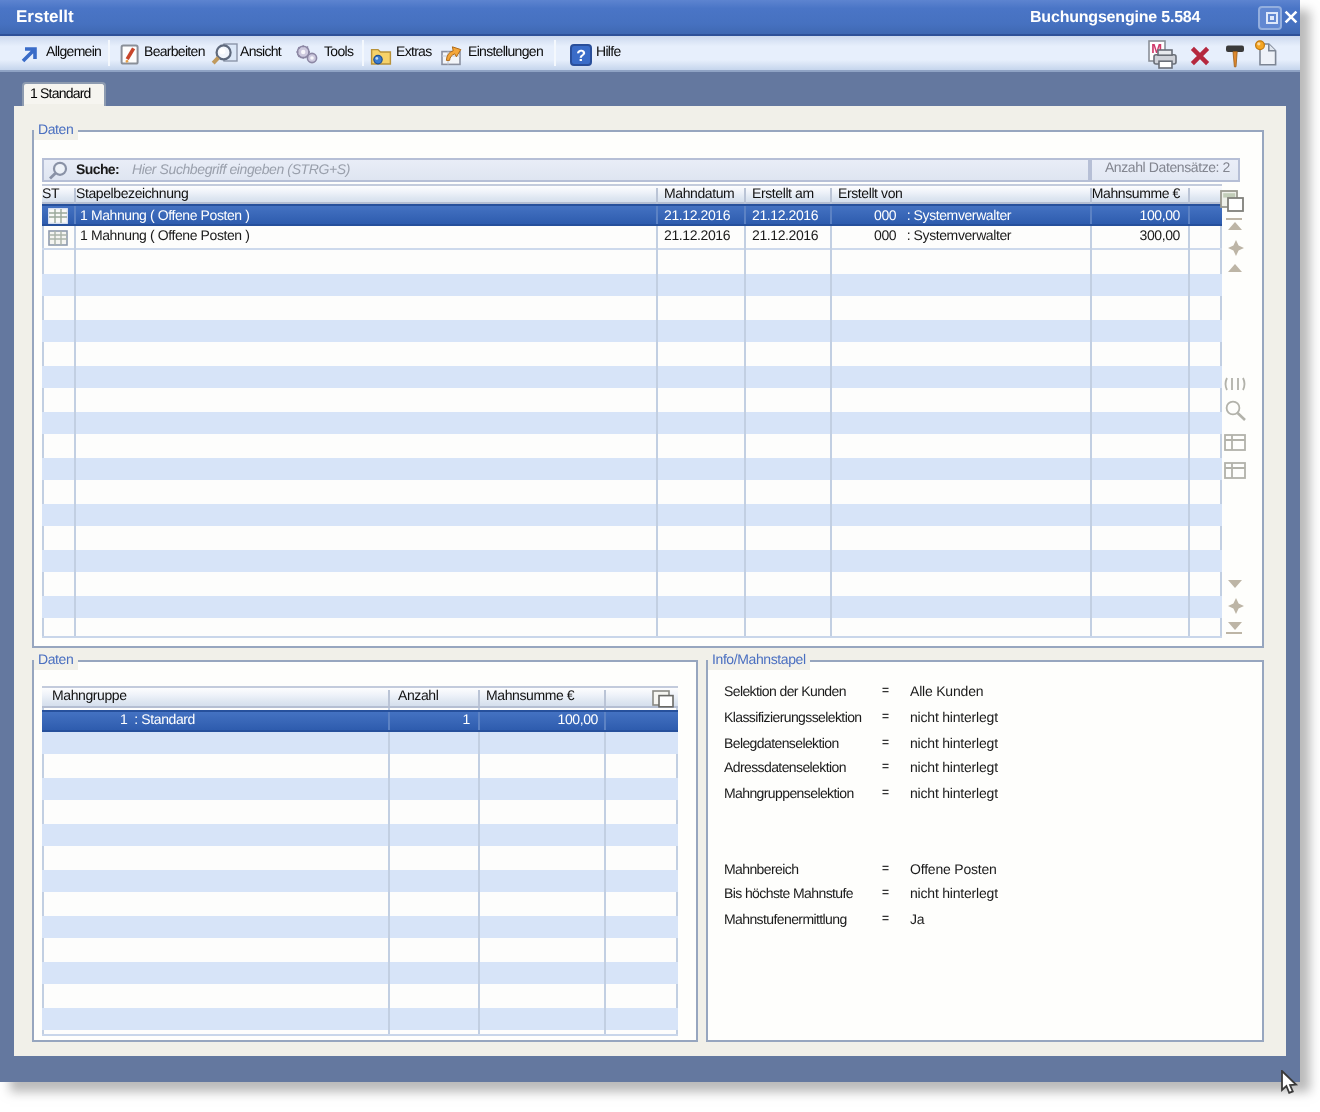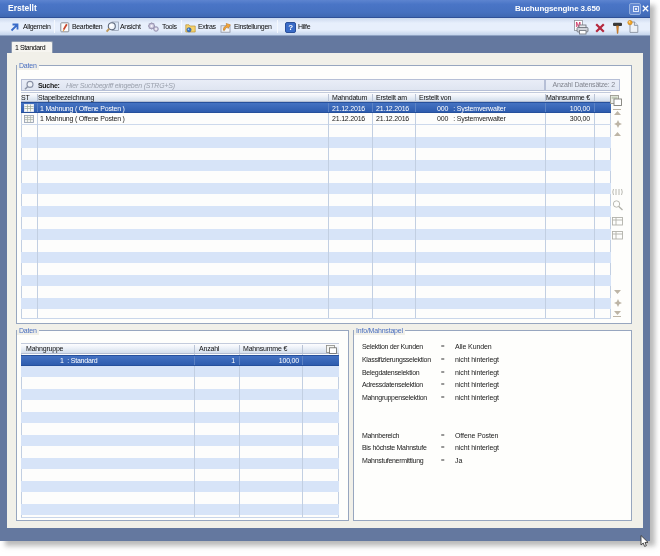--- a/index.html
+++ b/index.html
@@ -26,21 +26,21 @@
 .lbl{position:absolute;color:#1a1a1a;font-size:7px;white-space:nowrap}
 </style></head><body>
 <div class="win"></div>
 <div class="frame"></div>
 <div class="panel"></div>
 <div class="tab">1 Standard</div>
 <div class="tabfill"></div>
 
 <div class="title"></div>
 <div class="lbl" style="left:8px;top:3px;color:#fff;font-weight:bold;font-size:8.5px;letter-spacing:0">Erstellt</div>
-<div class="lbl" style="left:515px;top:4px;color:#fff;font-weight:bold;font-size:8px;letter-spacing:-0.1px">Buchungsengine 3.650</div>
+<div class="lbl" style="left:515px;top:4px;color:#fff;font-weight:bold;font-size:8px;letter-spacing:-0.1px">Buchungsengine 5.584</div>
 <div class="abs" style="left:629px;top:3px;width:12px;height:12px;background:#6288d2;border:1px solid #93aede;border-radius:2px">
 <div class="abs" style="left:2.5px;top:2px;width:6px;height:6px;border:1px solid #dfe8fa"></div>
 <div class="abs" style="left:4.5px;top:4px;width:2px;height:2px;background:#dfe8fa"></div>
   </div>
 <svg class="abs" style="left:642px;top:5px" width="7" height="7" viewBox="0 0 7 7">
     <path d="M0.8,0.8 L6.2,6.2 M6.2,0.8 L0.8,6.2" stroke="#fff" stroke-width="1.3"></path>
   </svg>
 <div class="toolbar"></div>
 <div class="tsep" style="left:54px"></div>
 <div class="tsep" style="left:181px"></div>

